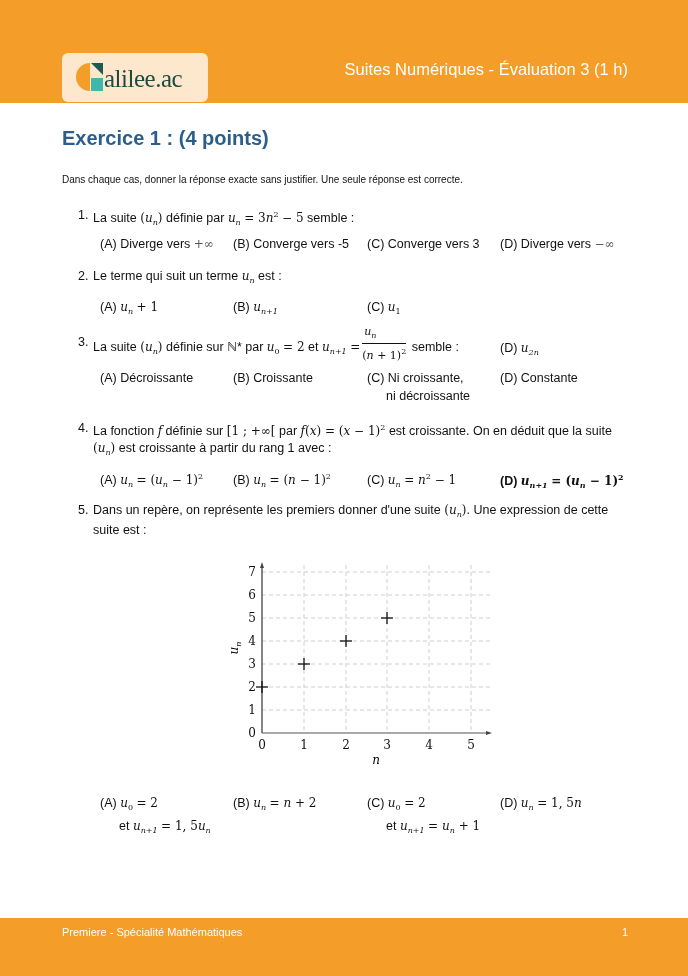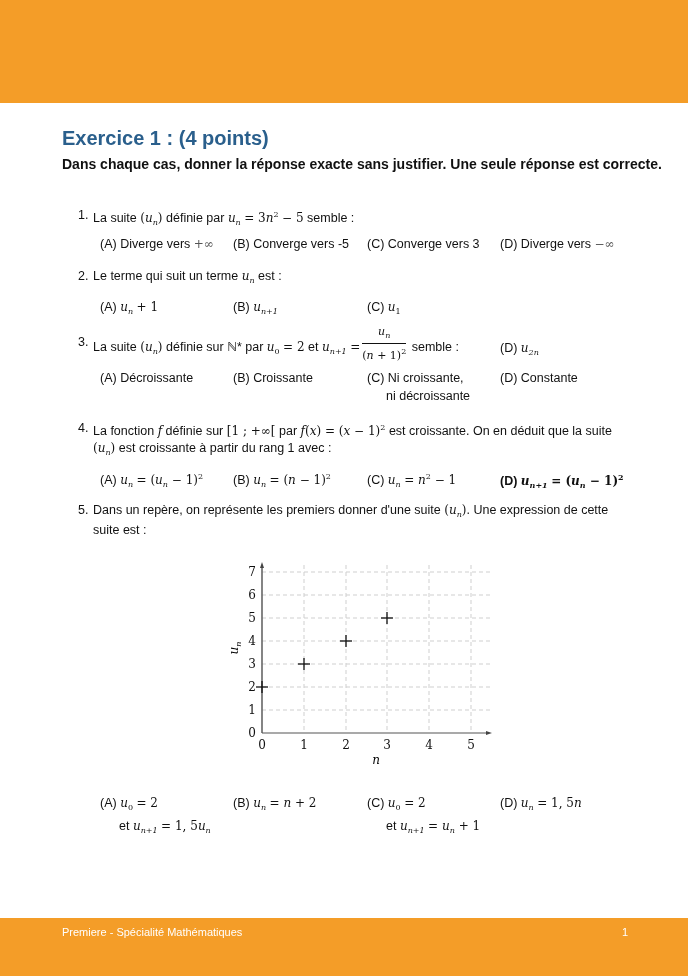--- a/index.html
+++ b/index.html
@@ -4,41 +4,50 @@
 <style>
   * { margin:0; padding:0; box-sizing:border-box; }
   html, body { width:688px; height:976px; background:#ffffff; overflow:hidden; }
   body { position:relative; font-family:"Liberation Sans", sans-serif; color:#111; }
   .header { position:absolute; left:0; top:0; width:688px; height:103px; background:#f49d28; }
   .logo-box { position:absolute; left:62px; top:53px; width:146px; height:49px; background:#fde8cd; border-radius:6px; }
   .logo-mark { position:absolute; left:14px; top:8px; width:32px; height:32px; }
   .logo-text { position:absolute; left:42px; top:12px; font-family:"Liberation Serif", serif; font-size:25px; color:#1e4a42; letter-spacing:-0.5px; }
   .header-title { position:absolute; right:60px; top:60px; font-size:16.5px; color:#ffffff; }
   .ex-title { position:absolute; left:62px; top:127px; font-size:20px; font-weight:bold; color:#2a5f8c; }
-  .intro { position:absolute; left:62px; top:156px; font-size:14px;font-weight:bold; }
+  .intro { position:absolute; left:62px; top:174px; font-size:10px; }
   .q { position:absolute; left:78px; font-size:12.5px; line-height:20px; }
   .q .num { position:absolute; left:0; }
   .q .txt { position:absolute; left:15px; white-space:nowrap; }
   .m { font-family:"DejaVu Serif", serif; font-style:italic; font-size:12px; }
   .mr { font-family:"DejaVu Serif", serif; font-size:12px; }
   .sub { font-size:8px; vertical-align:-3px; font-family:"DejaVu Serif", serif; font-style:italic; }
   .sup { font-size:8px; vertical-align:5px; font-family:"DejaVu Serif", serif; }
   .opt { position:absolute; font-size:12.5px; white-space:nowrap; line-height:18px; }
-  .frac { display:inline-block; vertical-align:middle; text-align:center; margin:0 2px; }
+  .frac { display:inline-block; vertical-align:middle; text-align:left; margin:0 2px; }
   .frac .n { display:block; border-bottom:1px solid #111; padding:0 2px; line-height:14px; }
   .frac .d { display:block; line-height:15px; }
   .footer { position:absolute; left:0; top:918px; width:688px; height:58px; background:#f49d28; }
   .footer-left { position:absolute; left:62px; top:8px; font-size:11px; color:#fff; }
   .footer-right { position:absolute; right:60px; top:8px; font-size:11px; color:#fff; }
   svg text { font-family:"DejaVu Serif", serif; }
 </style>
 </head>
 <body>
 
 <div class="header">
+  <div class="logo-box">
+    <svg class="logo-mark" viewBox="0 0 32 32">
+      <path d="M14 2 A14 14 0 0 0 14 30 Z" fill="#f49d28"></path>
+      <polygon points="15,2 27,2 27,14" fill="#1e5b4f"></polygon>
+      <rect x="15" y="17" width="12" height="13" fill="#3db8aa"></rect>
+    </svg>
+    <span class="logo-text">alilee.ac</span>
+  </div>
+  <div class="header-title">Suites Numériques - Évaluation 3 (1 h)</div>
 </div>
 
 <div class="ex-title">Exercice 1 : (4 points)</div>
 <div class="intro">Dans chaque cas, donner la réponse exacte sans justifier. Une seule réponse est correcte.</div>
 
 <div class="q" style="top:205px;">
   <span class="num">1.</span>
   <span class="txt"><span>La suite</span> <span class="mr">(</span><span class="m">u</span><span class="sub">n</span><span class="mr">)</span> <span>définie par</span> <span class="m">u</span><span class="sub">n</span> <span class="mr">= 3</span><span class="m">n</span><span class="sup">2</span> <span class="mr">− 5</span> <span>semble :</span></span>
 </div>
 <div class="opt" style="left:100px;top:235px;"><span>(A)</span> <span>Diverge vers</span> <span class="mr" style="color:#555;">+∞</span></div>

